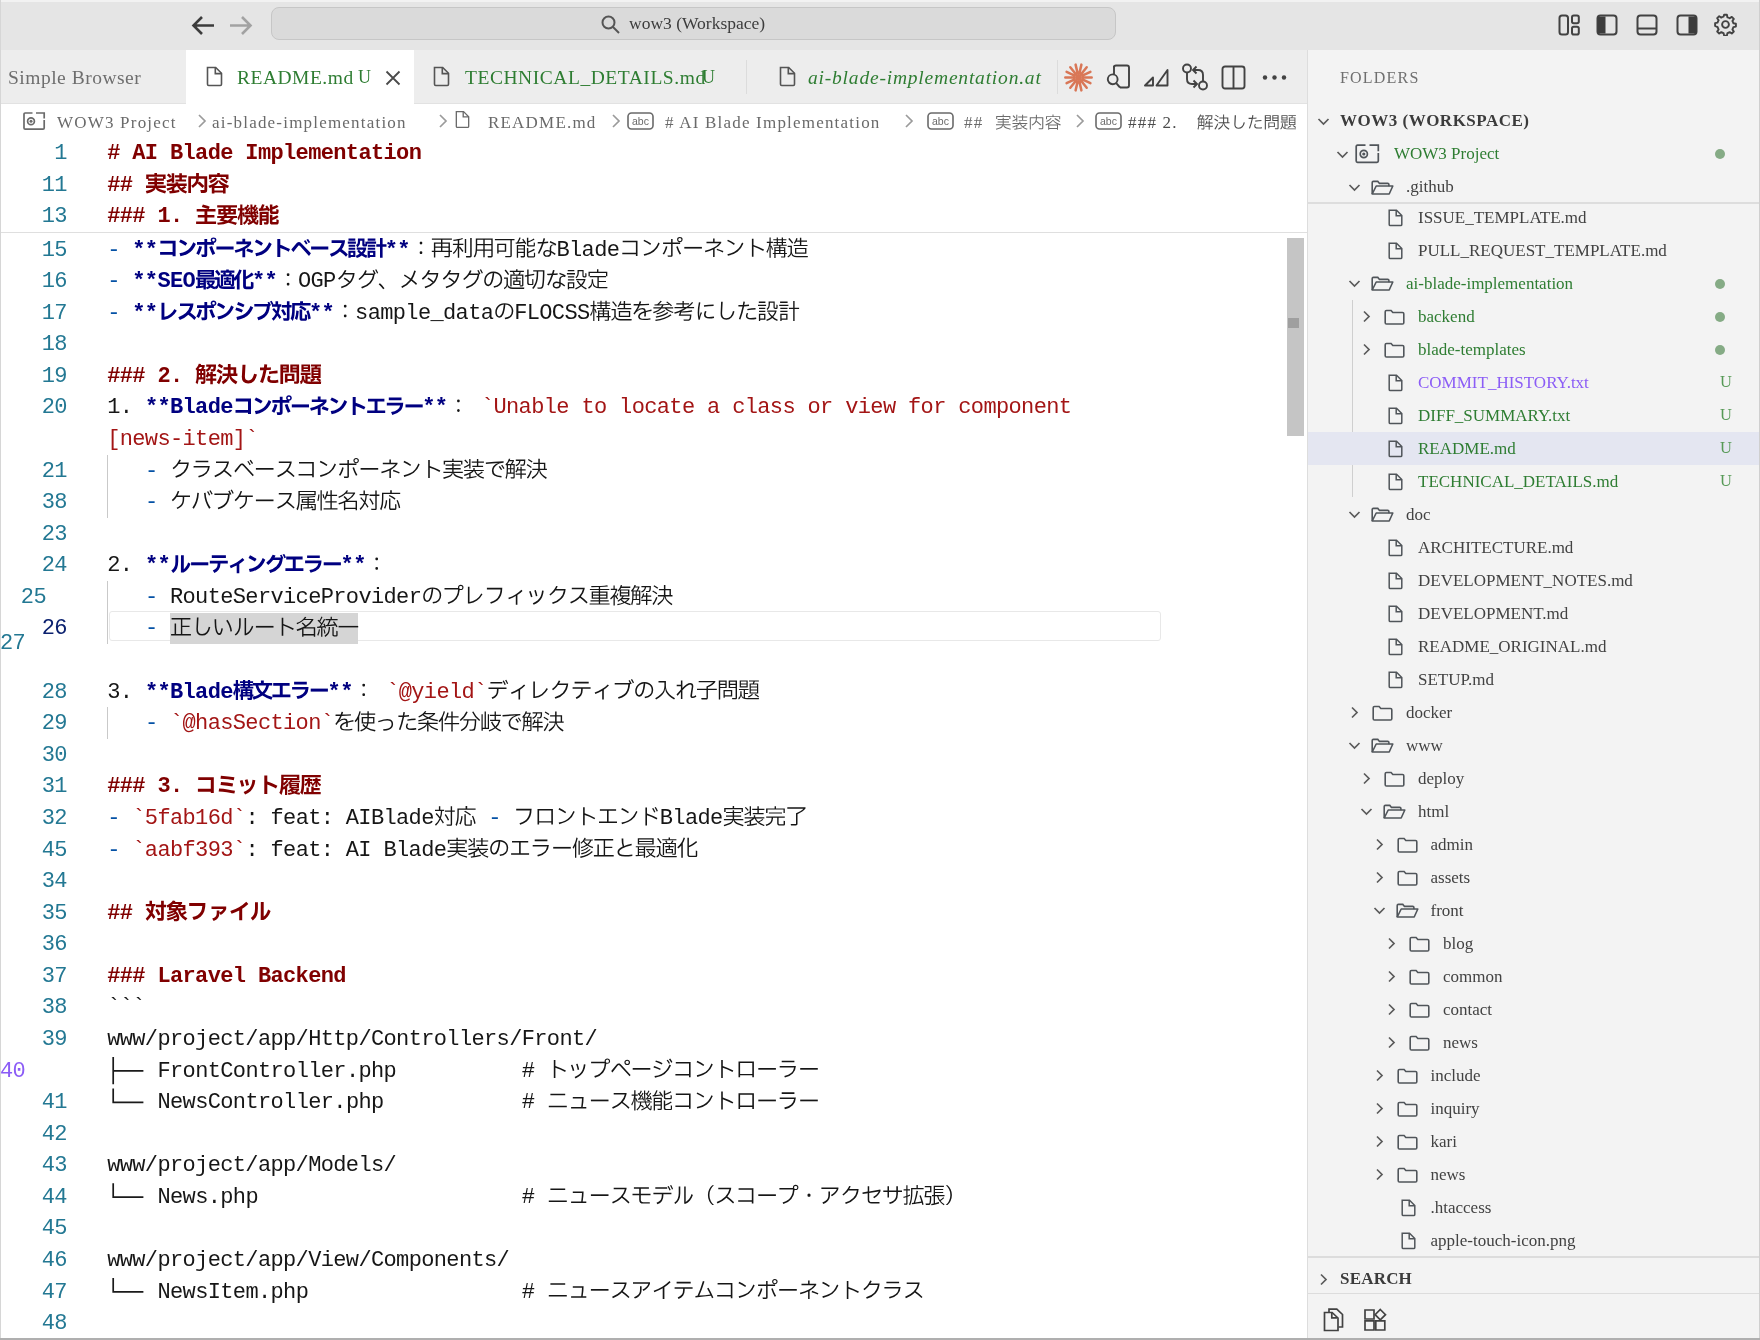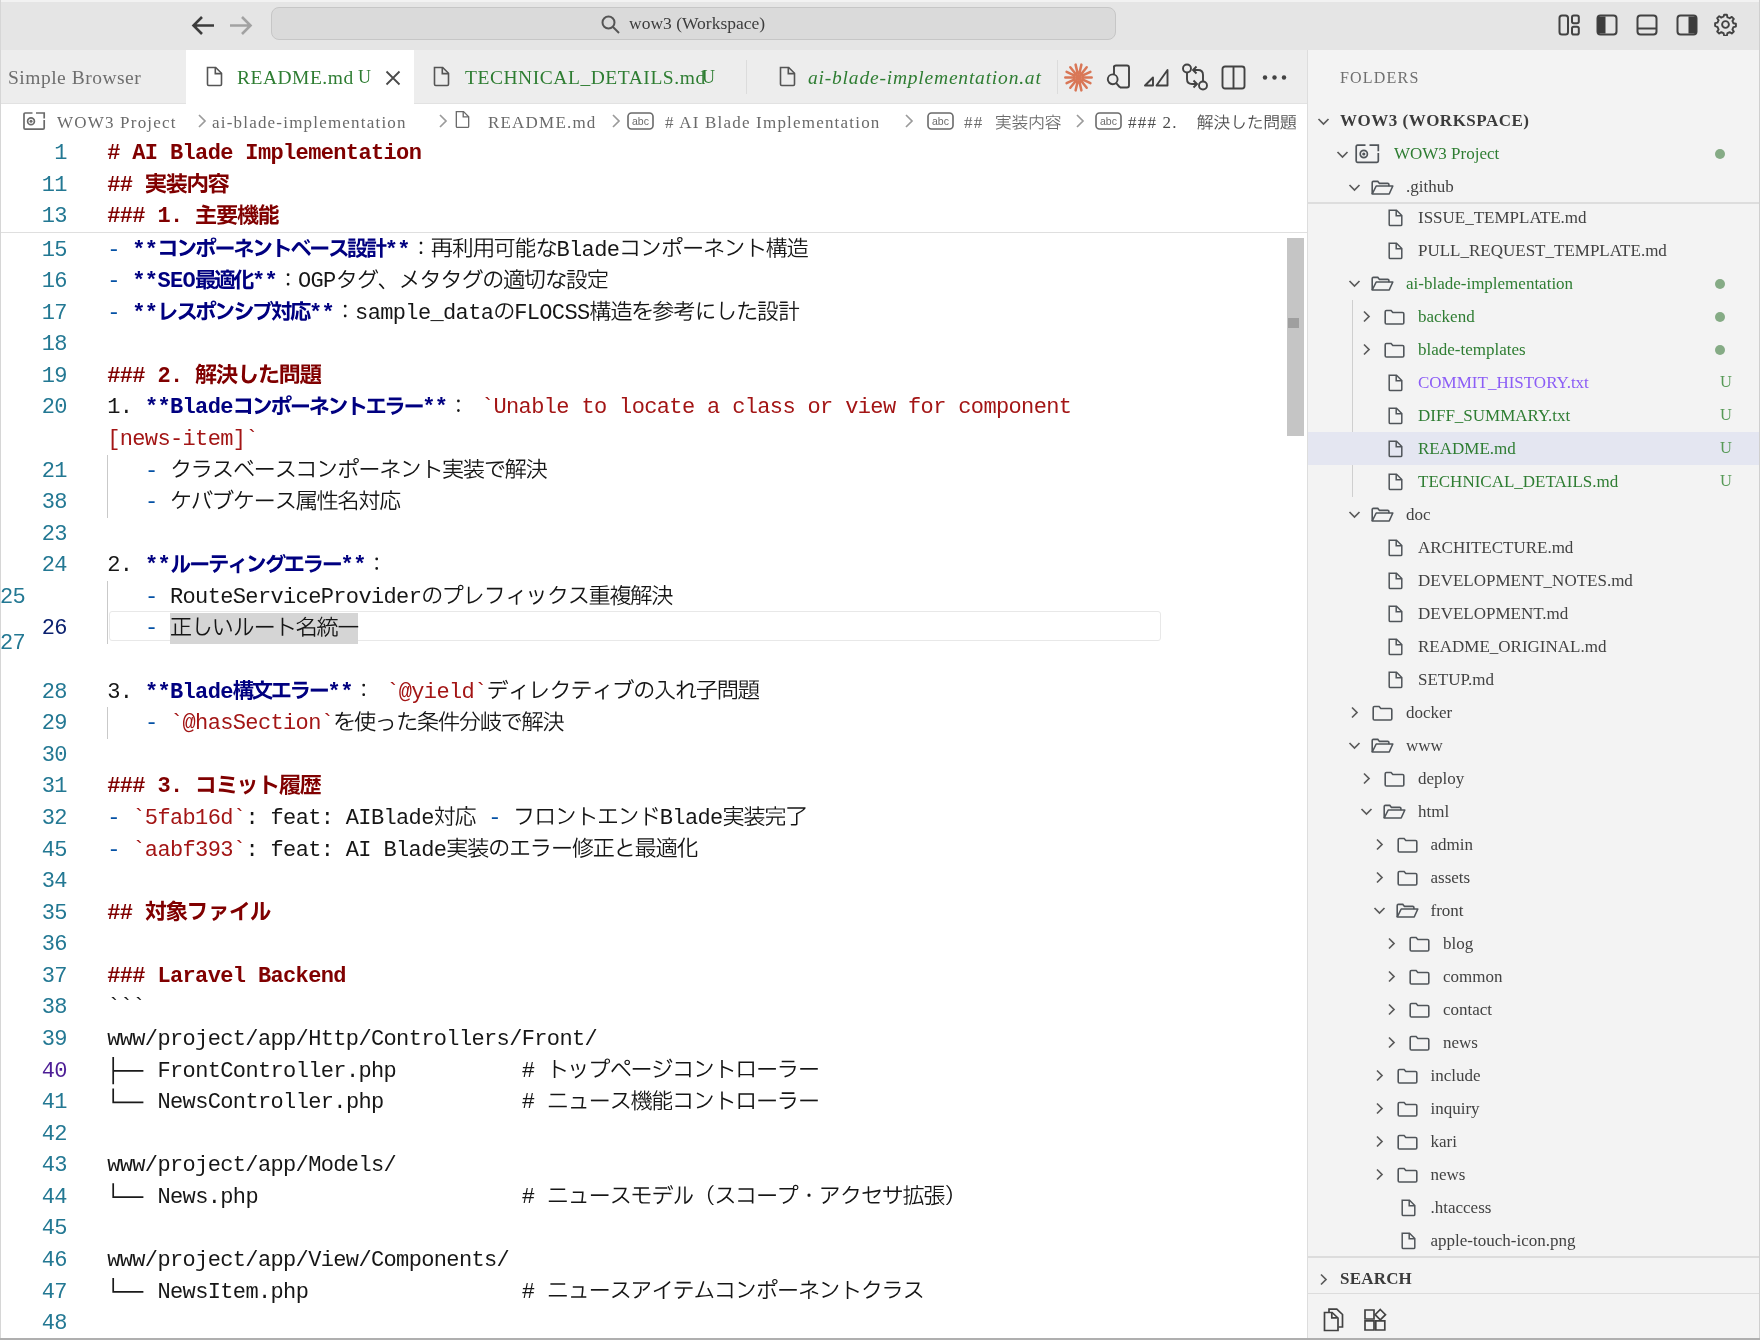--- a/index.html
+++ b/index.html
@@ -470,21 +470,21 @@
     <span class="m" style="left:107.2px;top:423.9px;color:#A31515">[news-item]`</span>
     <span class="m ln" style="left:0;top:455.5px;width:66.8px;text-align:right;color:#237893">21</span>
     <span class="m" style="left:144.9px;top:455.5px;color:#0451A5">-</span>
     <span class="m ln" style="left:0;top:487.1px;width:66.8px;text-align:right;color:#237893">38</span>
     <span class="m" style="left:144.9px;top:487.1px;color:#0451A5">-</span>
     <span class="m ln" style="left:0;top:518.7px;width:66.8px;text-align:right;color:#237893">23</span>
     <span class="m ln" style="left:0;top:550.3px;width:66.8px;text-align:right;color:#237893">24</span>
     <span class="m" style="left:107.2px;top:550.3px;color:#161616">2. </span>
     <span class="m" style="left:144.9px;top:550.3px;color:#000080;font-weight:bold">**</span>
     <span class="m" style="left:340.6px;top:550.3px;color:#000080;font-weight:bold">**</span>
-    <span class="m ln" style="left:0;top:581.8px;width:66.8px;text-align:left;color:#237893">25</span>
+    <span class="m ln" style="left:0;top:581.8px;width:66.8px;text-align:center;color:#237893">25</span>
     <span class="m" style="left:144.9px;top:581.8px;color:#0451A5">-</span>
     <span class="m" style="left:170px;top:581.8px;color:#161616">RouteServiceProvider</span>
     <span class="m ln" style="left:0;top:613.4px;width:66.8px;text-align:right;color:#0B216F">26</span>
     <span class="m" style="left:144.9px;top:613.4px;color:#0451A5">-</span>
     <span class="m ln" style="left:0;top:628px;width:66.8px;text-align:left;color:#237893">27</span>
     <span class="m ln" style="left:0;top:676.6px;width:66.8px;text-align:right;color:#237893">28</span>
     <span class="m" style="left:107.2px;top:676.6px;color:#161616">3. </span>
     <span class="m" style="left:144.9px;top:676.6px;color:#000080;font-weight:bold">**</span>
     <span class="m" style="left:170px;top:676.6px;color:#000080;font-weight:bold">Blade</span>
     <span class="m" style="left:327.6px;top:676.6px;color:#000080;font-weight:bold">**</span>
@@ -510,21 +510,21 @@
     <span class="m ln" style="left:0;top:866.1px;width:66.8px;text-align:right;color:#237893">34</span>
     <span class="m ln" style="left:0;top:897.6px;width:66.8px;text-align:right;color:#237893">35</span>
     <span class="m" style="left:107.2px;top:897.6px;color:#800000;font-weight:bold">## </span>
     <span class="m ln" style="left:0;top:929.2px;width:66.8px;text-align:right;color:#237893">36</span>
     <span class="m ln" style="left:0;top:960.8px;width:66.8px;text-align:right;color:#237893">37</span>
     <span class="m" style="left:107.2px;top:960.8px;color:#800000;font-weight:bold">### Laravel Backend</span>
     <span class="m ln" style="left:0;top:992.4px;width:66.8px;text-align:right;color:#237893">38</span>
     <span class="m" style="left:107.2px;top:992.4px;color:#161616">```</span>
     <span class="m ln" style="left:0;top:1024px;width:66.8px;text-align:right;color:#237893">39</span>
     <span class="m" style="left:107.2px;top:1024px;color:#161616">www/project/app/Http/Controllers/Front/</span>
-    <span class="m ln" style="left:0;top:1055.5px;width:66.8px;text-align:right;color:#4c1d95">40</span>
+    <span class="m ln" style="left:0;top:1055.5px;width:66.8px;text-align:left;color:#8b5cf6">40</span>
     <span class="m" style="left:144.9px;top:1055.5px;color:#161616"> FrontController.php</span>
     <span class="m" style="left:396.1px;top:1055.5px;color:#161616">          # </span>
     <span class="m ln" style="left:0;top:1087.1px;width:66.8px;text-align:right;color:#237893">41</span>
     <span class="m" style="left:144.9px;top:1087.1px;color:#161616"> NewsController.php</span>
     <span class="m" style="left:383.5px;top:1087.1px;color:#161616">           # </span>
     <span class="m ln" style="left:0;top:1118.7px;width:66.8px;text-align:right;color:#237893">42</span>
     <span class="m ln" style="left:0;top:1150.3px;width:66.8px;text-align:right;color:#237893">43</span>
     <span class="m" style="left:107.2px;top:1150.3px;color:#161616">www/project/app/Models/</span>
     <span class="m ln" style="left:0;top:1181.9px;width:66.8px;text-align:right;color:#237893">44</span>
     <span class="m" style="left:144.9px;top:1181.9px;color:#161616"> News.php</span>

